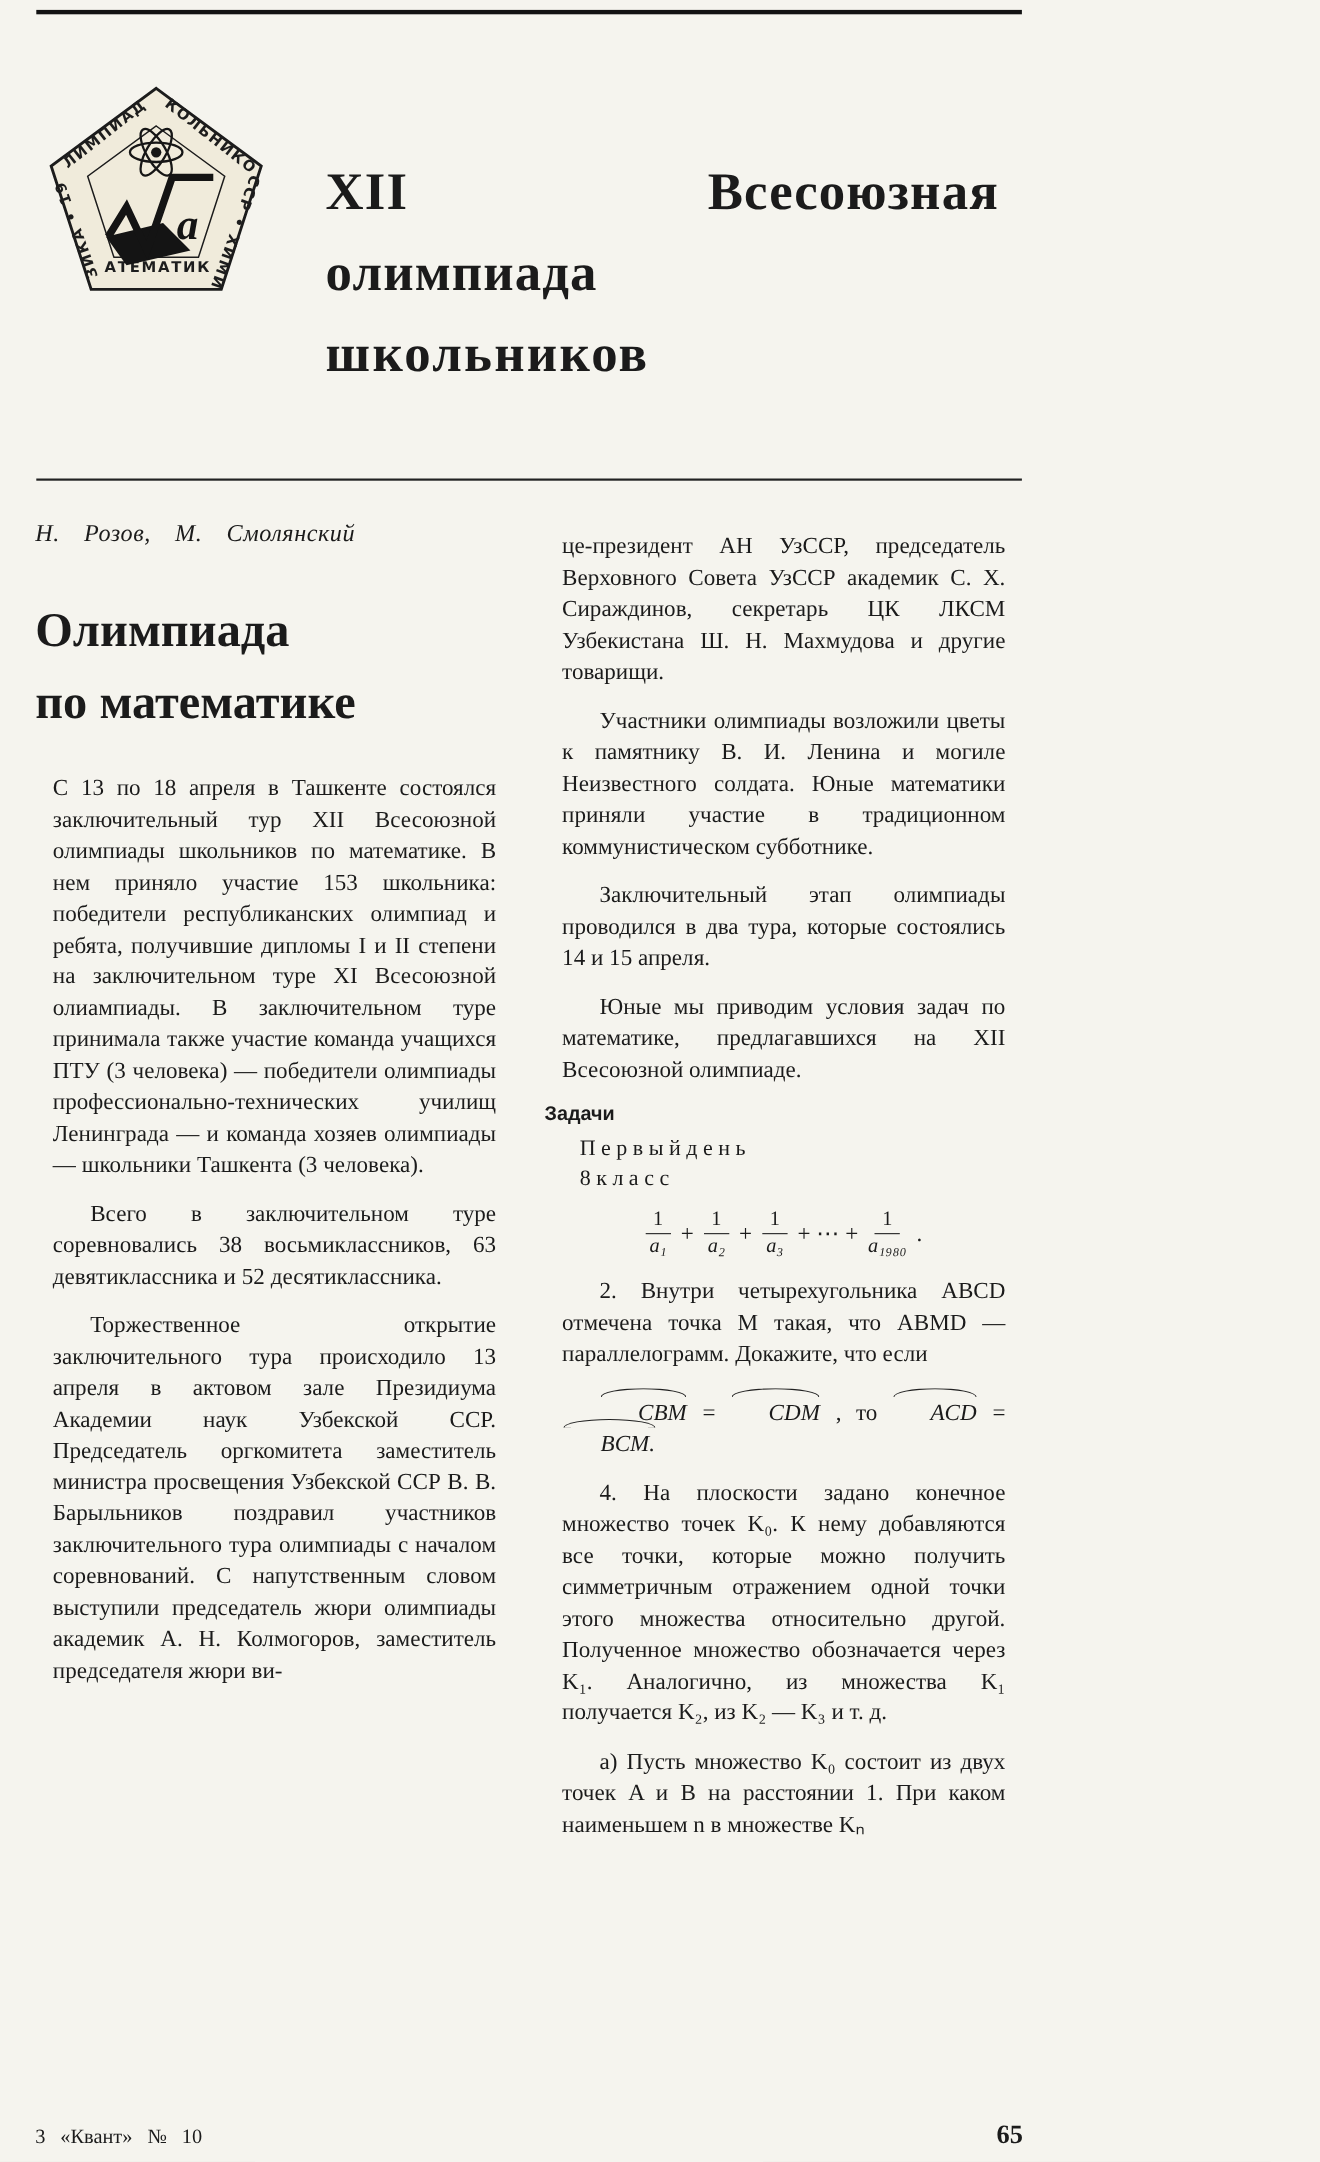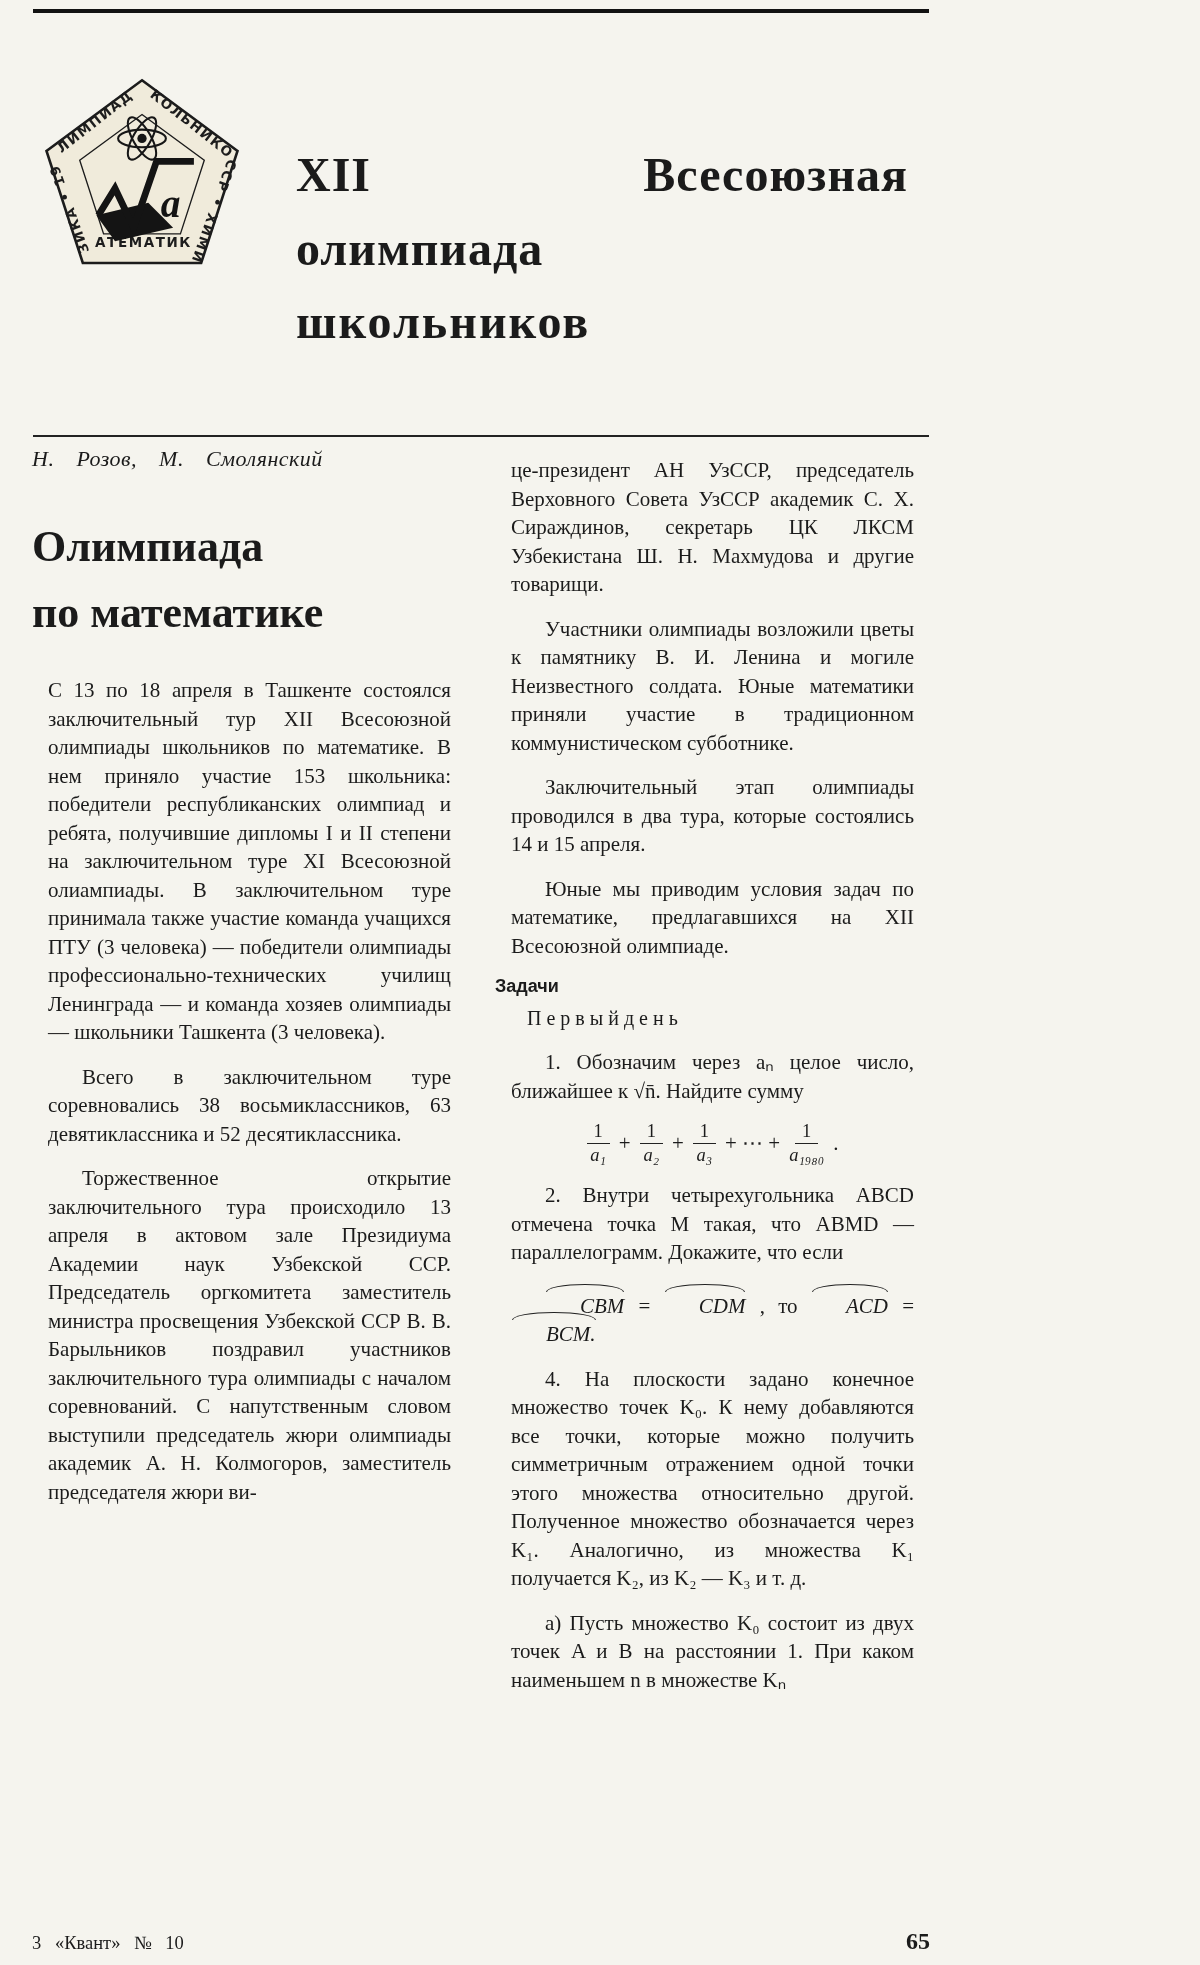--- a/index.html
+++ b/index.html
@@ -27,21 +27,21 @@
   .title-line2 {
     font-size:48px; font-weight:bold; letter-spacing:2px; line-height:56px;
     margin-top:8px;
   }
   .divider {
     position:absolute; top:435px; left:33px; width:896px; height:2px;
     background:#222;
   }
   
   .columns {
-    position:absolute; top:440px; left:32px; width:898px;
+    position:absolute; top:466px; left:32px; width:898px;
     display:flex; gap:28px;
   }
   .col { width:435px; }
   .authors {
     font-style:italic; font-size:22px; word-spacing:16px; letter-spacing:.5px;
     margin:6px 0 0 0;
   }
   .section-title {
     font-size:44px; font-weight:bold; line-height:66px;
     margin:42px 0 30px 0;
@@ -166,22 +166,22 @@
     </div>
 
     <div class="col body-text">
       <p class="noindent">це-президент АН УзССР, председатель Верховного Совета УзССР академик С. Х. Сираждинов, секретарь ЦК ЛКСМ Узбекистана Ш. Н. Махмудова и другие товарищи.</p>
       <p>Участники олимпиады возложили цветы к памятнику В. И. Ленина и могиле Неизвестного солдата. Юные математики приняли участие в традиционном коммунистическом субботнике.</p>
       <p>Заключительный этап олимпиады проводился в два тура, которые состоялись 14 и 15 апреля.</p>
       <p>Юные мы приводим условия задач по математике, предлагавшихся на XII Всесоюзной олимпиаде.</p>
 
       <div class="problems-heading">Задачи</div>
       <div class="spaced-line">П е р в ы й   д е н ь</div>
-
-      <p class="problem">1. Обозначим через aₙ целое число, ближайшее к √n̄. Найдите сумму</p>
+      <div class="spaced-line">8  к л а с с</div>
+
 
       <div class="formula">
         <span class="frac">
             <span class="num">1</span>
             <span class="den">a₁</span>
           </span>
         <span class="op">+</span>
         <span class="frac">
             <span class="num">1</span>
             <span class="den">a₂</span>

